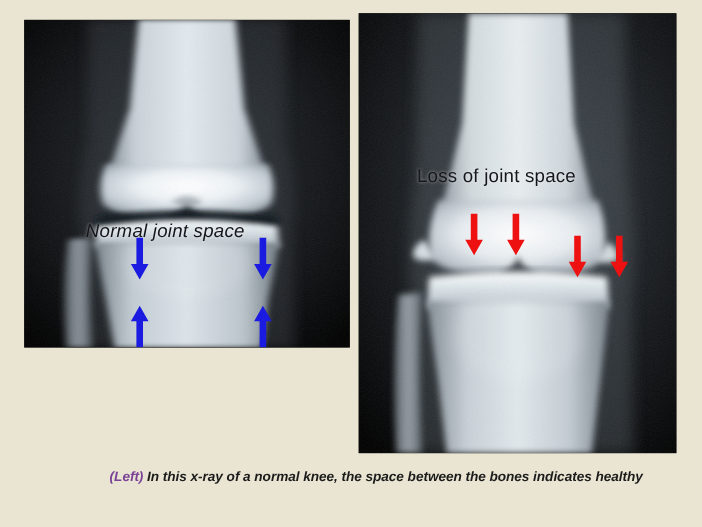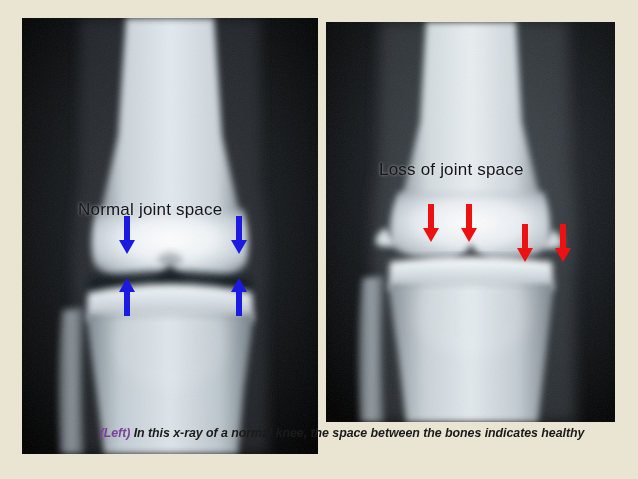--- a/index.html
+++ b/index.html
@@ -22,22 +22,22 @@
     width: 638px;
     height: 479px;
   }
 
   
   .panel {
     position: absolute;
     overflow: hidden;
     background: #000;
   }
-  #panel-left  { left: 22px;  top: 18px; width: 296px; height: 436px; }
-  #panel-right { left: 326px; top: 22px; width: 289px; height: 400px; }
+  #panel-left  { left: 22px;  top: 18px; width: 296px; height: 298px; font-style: italic; }
+  #panel-right { left: 326px; top: 12px; width: 289px; height: 400px; }
 
   .xray-canvas {
     position: absolute;
     left: 0; top: 0;
     width: 100%;
     height: 100%;
     display: block;
   }
 
   

